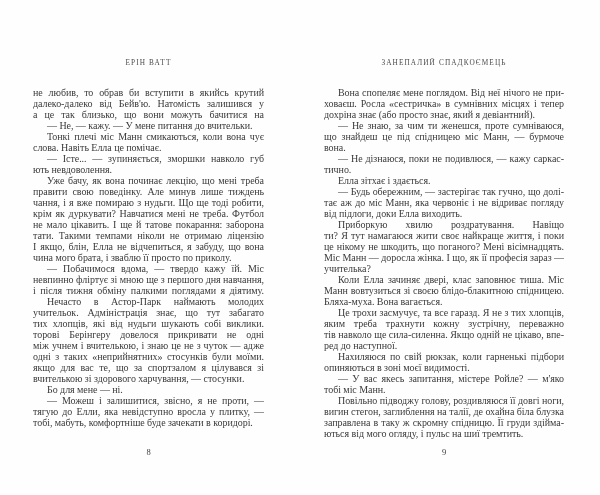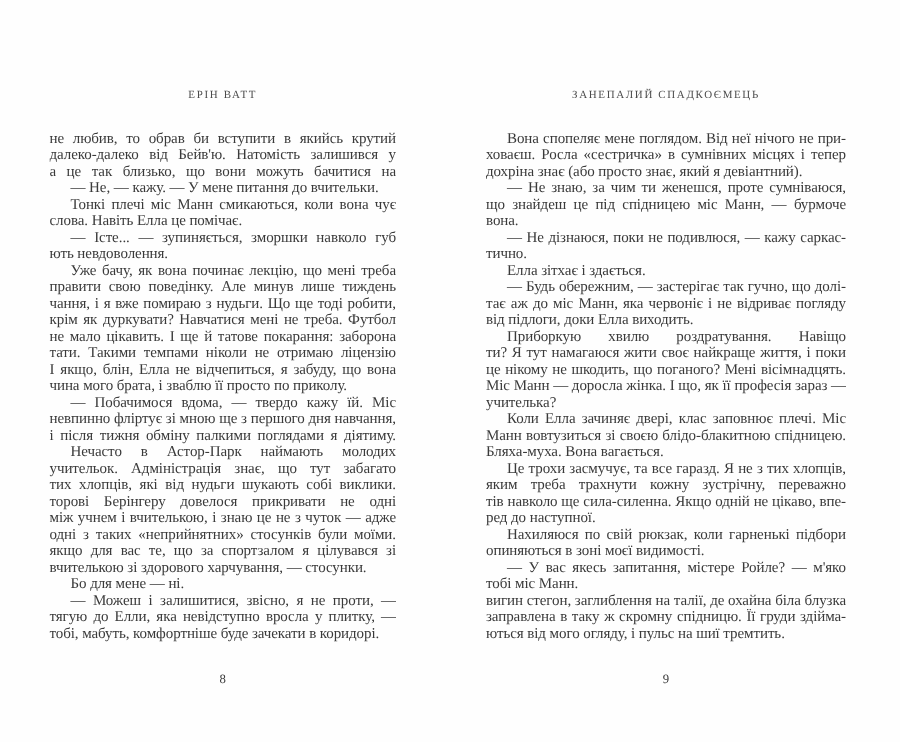--- a/index.html
+++ b/index.html
@@ -130,31 +130,32 @@
         <div class="line para-end">тично.</div>
         <div class="line indent para-end">Елла зітхає і здається.</div>
         <div class="line indent">— Будь обережним, — застерігає так гучно, що долі-</div>
         <div class="line">тає аж до міс Манн, яка червоніє і не відриває погляду</div>
         <div class="line para-end">від підлоги, доки Елла виходить.</div>
         <div class="line indent">Приборкую хвилю роздратування. Навіщо засуджува-</div>
         <div class="line">ти? Я тут намагаюся жити своє найкраще життя, і поки</div>
         <div class="line">це нікому не шкодить, що поганого? Мені вісімнадцять.</div>
         <div class="line">Міс Манн — доросла жінка. І що, як її професія зараз —</div>
         <div class="line para-end">учителька?</div>
-        <div class="line indent">Коли Елла зачиняє двері, клас заповнює плечі. Міс</div>
+        <div class="line indent">Коли Елла зачиняє двері, клас заповнює тиша. Міс</div>
         <div class="line">Манн вовтузиться зі своєю блідо-блакитною спідницею.</div>
         <div class="line para-end">Бляха-муха. Вона вагається.</div>
         <div class="line indent">Це трохи засмучує, та все гаразд. Я не з тих хлопців,</div>
         <div class="line">яким треба трахнути кожну зустрічну, переважно варіан-</div>
         <div class="line">тів навколо ще сила-силенна. Якщо одній не цікаво, впе-</div>
         <div class="line para-end">ред до наступної.</div>
         <div class="line indent">Нахиляюся по свій рюкзак, коли гарненькі підбори</div>
         <div class="line para-end">опиняються в зоні моєї видимості.</div>
         <div class="line indent">— У вас якесь запитання, містере Ройле? — м'яко</div>
         <div class="line para-end">тобі міс Манн.</div>
+        <div class="line indent">Повільно підводжу голову, роздивляюся її довгі ноги,</div>
         <div class="line">вигин стегон, заглиблення на талії, де охайна біла блузка</div>
         <div class="line">заправлена в таку ж скромну спідницю. Її груди здійма-</div>
         <div class="line para-end">ються від мого огляду, і пульс на шиї тремтить.</div>
       </div>
     <div class="page-number" style="color: rgb(58, 58, 58);">9</div>
   </div>
 
 </div>
 
 </body></html>

